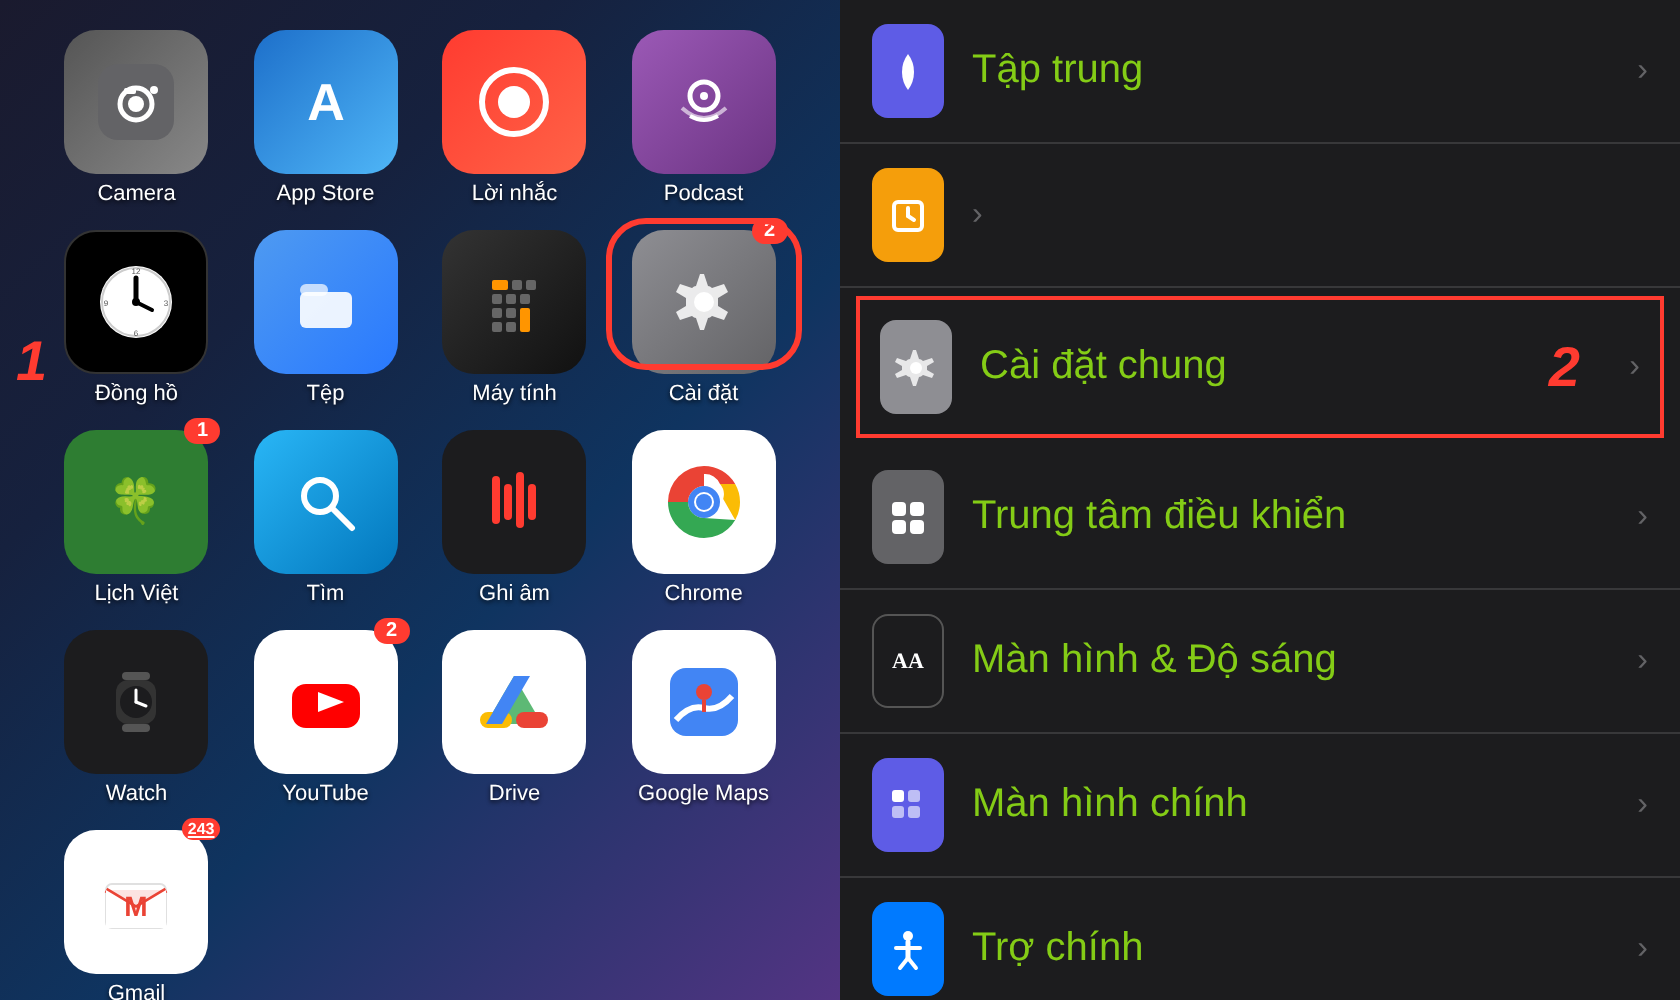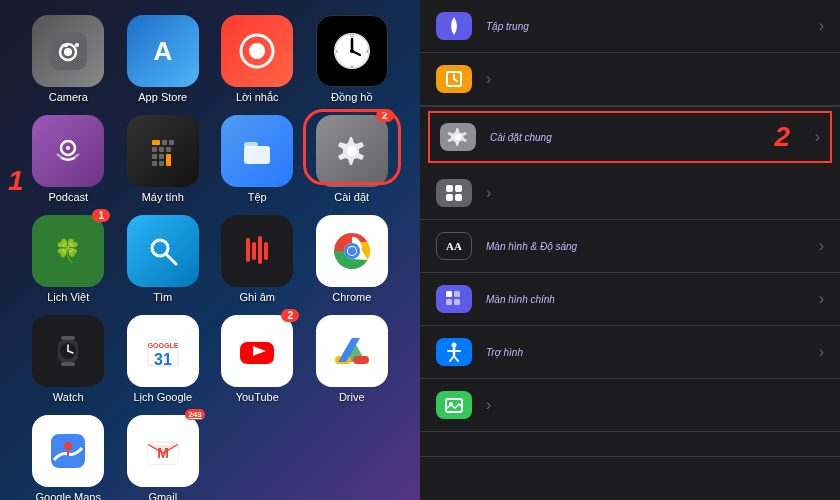--- a/index.html
+++ b/index.html
@@ -100,35 +100,34 @@
       display: flex;
       align-items: center;
       padding: 12px 16px;
       border-bottom: 0.5px solid #38383a;
       cursor: pointer;
       position: relative;
     }
 
     .settings-icon-wrap {
       width: 36px;
-      height: 28px;
+      height: 47px;
       border-radius: 8px;
       display: flex;
       align-items: center;
       justify-content: center;
       margin-right: 14px;
       font-size: 20px;
       flex-shrink: 0;
     }
 
     .settings-label {
-      color: #c4b5fd;
-      font-size: 10px;
+      color: #84cc16;
+      font-size: 20px;
       flex: 1;
-      font-style: italic;
     }
 
     .chevron {
       color: #636366;
       font-size: 16px;
     }
 
     .step-number-2 {
       position: absolute;
       right: 40px;
@@ -180,48 +179,58 @@
     <div class="app-item">
       <div class="app-icon" style="background: linear-gradient(135deg, #ff3b30, #ff6347);">
         <svg width="38" height="38" viewBox="0 0 38 38">
           <circle cx="19" cy="19" r="16" fill="none" stroke="white" stroke-width="3"></circle>
           <circle cx="19" cy="19" r="8" fill="white"></circle>
         </svg>
       </div>
       <span class="app-label">Lời nhắc</span>
     </div>
 
+
+    <div class="app-item">
+      <div class="app-icon" style="background: linear-gradient(135deg, #9b59b6, #6c3483);">
+        <svg width="38" height="38" viewBox="0 0 38 38">
+          <circle cx="19" cy="16" r="7" fill="none" stroke="white" stroke-width="2.5"></circle>
+          <circle cx="19" cy="16" r="2" fill="white"></circle>
+          <path d="M12 26 Q19 30 26 26" stroke="white" stroke-width="2" fill="none"></path>
+          <path d="M8 22 Q19 32 30 22" stroke="white" stroke-width="2" fill="none" opacity="0.6"></path>
+        </svg>
+      </div>
+      <span class="app-label">Podcast</span>
+    </div>
 
     <div class="app-item">
       <div class="app-icon" style="background:#000; border:1px solid #333;">
         <svg width="44" height="44" viewBox="0 0 44 44">
           <circle cx="22" cy="22" r="18" fill="white"></circle>
           <circle cx="22" cy="22" r="17" fill="none" stroke="#ccc" stroke-width="1"></circle>
           <line x1="22" y1="10" x2="22" y2="22" stroke="black" stroke-width="2.5" stroke-linecap="round"></line>
           <line x1="22" y1="22" x2="30" y2="26" stroke="black" stroke-width="2" stroke-linecap="round"></line>
           <circle cx="22" cy="22" r="2" fill="black"></circle>
           <text x="22" y="8" font-size="4" text-anchor="middle" fill="#555">12</text>
           <text x="37" y="24" font-size="4" text-anchor="middle" fill="#555">3</text>
           <text x="22" y="39" font-size="4" text-anchor="middle" fill="#555">6</text>
           <text x="7" y="24" font-size="4" text-anchor="middle" fill="#555">9</text>
         </svg>
       </div>
       <span class="app-label">Đồng hồ</span>
     </div>
 
     <div class="app-item">
-      <div class="app-icon" style="background: linear-gradient(135deg, #9b59b6, #6c3483);">
-        <svg width="38" height="38" viewBox="0 0 38 38">
-          <circle cx="19" cy="16" r="7" fill="none" stroke="white" stroke-width="2.5"></circle>
-          <circle cx="19" cy="16" r="2" fill="white"></circle>
-          <path d="M12 26 Q19 30 26 26" stroke="white" stroke-width="2" fill="none"></path>
-          <path d="M8 22 Q19 32 30 22" stroke="white" stroke-width="2" fill="none" opacity="0.6"></path>
-        </svg>
-      </div>
-      <span class="app-label">Podcast</span>
+      <div class="app-icon" style="background: linear-gradient(135deg, #4e9af1, #2979ff);">
+        <svg width="38" height="38" viewBox="0 0 38 38">
+          <rect x="6" y="14" width="26" height="18" rx="3" fill="white" opacity="0.9"></rect>
+          <rect x="6" y="10" width="14" height="6" rx="3" fill="white" opacity="0.7"></rect>
+        </svg>
+      </div>
+      <span class="app-label">Tệp</span>
     </div>
 
     <div class="app-item">
       <div class="app-icon" style="background: linear-gradient(135deg, #333, #111);">
         <svg width="38" height="38" viewBox="0 0 38 38">
           <rect x="8" y="8" width="8" height="5" rx="1" fill="#ff9500"></rect>
           <rect x="18" y="8" width="5" height="5" rx="1" fill="#666"></rect>
           <rect x="25" y="8" width="5" height="5" rx="1" fill="#666"></rect>
           <rect x="8" y="15" width="5" height="5" rx="1" fill="#666"></rect>
           <rect x="15" y="15" width="5" height="5" rx="1" fill="#666"></rect>
@@ -229,30 +238,20 @@
           <rect x="8" y="22" width="5" height="5" rx="1" fill="#666"></rect>
           <rect x="15" y="22" width="5" height="5" rx="1" fill="#666"></rect>
           <rect x="22" y="22" width="5" height="12" rx="1" fill="#ff9500"></rect>
           <rect x="8" y="29" width="5" height="5" rx="1" fill="#666"></rect>
           <rect x="15" y="29" width="5" height="5" rx="1" fill="#666"></rect>
         </svg>
       </div>
       <span class="app-label">Máy tính</span>
     </div>
 
-    <div class="app-item">
-      <div class="app-icon" style="background: linear-gradient(135deg, #4e9af1, #2979ff);">
-        <svg width="38" height="38" viewBox="0 0 38 38">
-          <rect x="6" y="14" width="26" height="18" rx="3" fill="white" opacity="0.9"></rect>
-          <rect x="6" y="10" width="14" height="6" rx="3" fill="white" opacity="0.7"></rect>
-        </svg>
-      </div>
-      <span class="app-label">Tệp</span>
-    </div>
-
     <div class="app-item" style="position:relative;">
 
       <div style="position:absolute; top:-6px; left:-6px; right:-6px; bottom:18px; border:3px solid #ff3b30; border-radius:20px; z-index:15;"></div>
       <div class="app-icon" style="background: linear-gradient(135deg, #8e8e93, #636366);">
         <svg width="38" height="38" viewBox="0 0 38 38">
           <circle cx="19" cy="19" r="5" fill="white"></circle>
           <path d="M19 5 L21 11 Q22 11 23 12 L29 10 L31 14 L26 17 Q26 18 26 19 Q26 20 26 21 L31 24 L29 28 L23 26 Q22 27 21 27 L19 33 L17 33 L15 27 Q14 27 13 26 L7 28 L5 24 L10 21 Q10 20 10 19 Q10 18 10 17 L5 14 L7 10 L13 12 Q14 11 15 11 L17 5 Z" fill="white" opacity="0.85"></path>
         </svg>
         <span class="badge">2</span>
       </div>
@@ -315,31 +314,20 @@
           <rect x="12" y="30" width="14" height="4" rx="2" fill="#555"></rect>
           <rect x="9" y="8" width="20" height="22" rx="6" fill="#333"></rect>
           <circle cx="19" cy="19" r="8" fill="#1c1c1e"></circle>
           <line x1="19" y1="13" x2="19" y2="19" stroke="white" stroke-width="1.5" stroke-linecap="round"></line>
           <line x1="19" y1="19" x2="24" y2="21" stroke="white" stroke-width="1.5" stroke-linecap="round"></line>
         </svg>
       </div>
       <span class="app-label">Watch</span>
     </div>
 
-    <div class="app-item">
-      <div class="app-icon" style="background: white;">
-        <svg width="38" height="38" viewBox="0 0 38 38">
-          <rect x="4" y="8" width="30" height="26" rx="3" fill="white" stroke="#e0e0e0" stroke-width="1"></rect>
-          <rect x="4" y="8" width="30" height="10" rx="3" fill="white"></rect>
-          <text x="19" y="33" font-size="16" text-anchor="middle" fill="#1a73e8" font-weight="bold" font-family="Arial">31</text>
-          <text x="19" y="16" font-size="7" text-anchor="middle" fill="#ea4335" font-family="Arial" font-weight="bold">GOOGLE</text>
-        </svg>
-      </div>
-      <span class="app-label">Lịch Google</span>
-    </div>
 
     <div class="app-item">
       <div class="app-icon" style="background: white;">
         <svg width="38" height="38" viewBox="0 0 38 38">
           <rect x="2" y="10" width="34" height="22" rx="7" fill="#ff0000"></rect>
           <polygon points="15,14 28,19 15,24" fill="white"></polygon>
         </svg>
         <span class="badge">2</span>
       </div>
       <span class="app-label">YouTube</span>
@@ -428,20 +416,21 @@
 
   <div class="settings-item">
     <div class="settings-icon-wrap" style="background: #636366;">
       <svg width="22" height="22" viewBox="0 0 22 22">
         <rect x="3" y="3" width="7" height="7" rx="2" fill="white"></rect>
         <rect x="12" y="3" width="7" height="7" rx="2" fill="white"></rect>
         <rect x="3" y="12" width="7" height="7" rx="2" fill="white"></rect>
         <rect x="12" y="12" width="7" height="7" rx="2" fill="white"></rect>
       </svg>
     </div>
+    <span class="settings-label">Trung tâm điều khiển</span>
     <span class="chevron">›</span>
   </div>
 
   <div class="settings-item">
     <div class="settings-icon-wrap" style="background: #1c1c1e; border: 1px solid #555;">
       <span style="color:white; font-size:11px; font-weight:bold; font-family:serif;">AA</span>
     </div>
     <span class="settings-label">Màn hình &amp; Độ sáng</span>
     <span class="chevron">›</span>
   </div>
@@ -462,21 +451,21 @@
   <div class="settings-item">
     <div class="settings-icon-wrap" style="background: #007aff;">
       <svg width="22" height="22" viewBox="0 0 22 22">
         <circle cx="11" cy="4" r="2.5" fill="white"></circle>
         <line x1="11" y1="7" x2="11" y2="15" stroke="white" stroke-width="2.5" stroke-linecap="round"></line>
         <line x1="5" y1="10" x2="17" y2="10" stroke="white" stroke-width="2" stroke-linecap="round"></line>
         <line x1="11" y1="15" x2="7" y2="20" stroke="white" stroke-width="2" stroke-linecap="round"></line>
         <line x1="11" y1="15" x2="15" y2="20" stroke="white" stroke-width="2" stroke-linecap="round"></line>
       </svg>
     </div>
-    <span class="settings-label">Trợ hình</span>
+    <span class="settings-label">Trợ chính</span>
     <span class="chevron">›</span>
   </div>
 
   <div class="settings-item">
     <div class="settings-icon-wrap" style="background: #34c759;">
       <svg width="22" height="22" viewBox="0 0 22 22">
         <rect x="3" y="5" width="16" height="13" rx="2" fill="none" stroke="white" stroke-width="2"></rect>
         <circle cx="8" cy="10" r="2" fill="white"></circle>
         <path d="M3 15 L8 11 L12 14 L16 10 L19 13" stroke="white" stroke-width="1.5" fill="none"></path>
       </svg>

